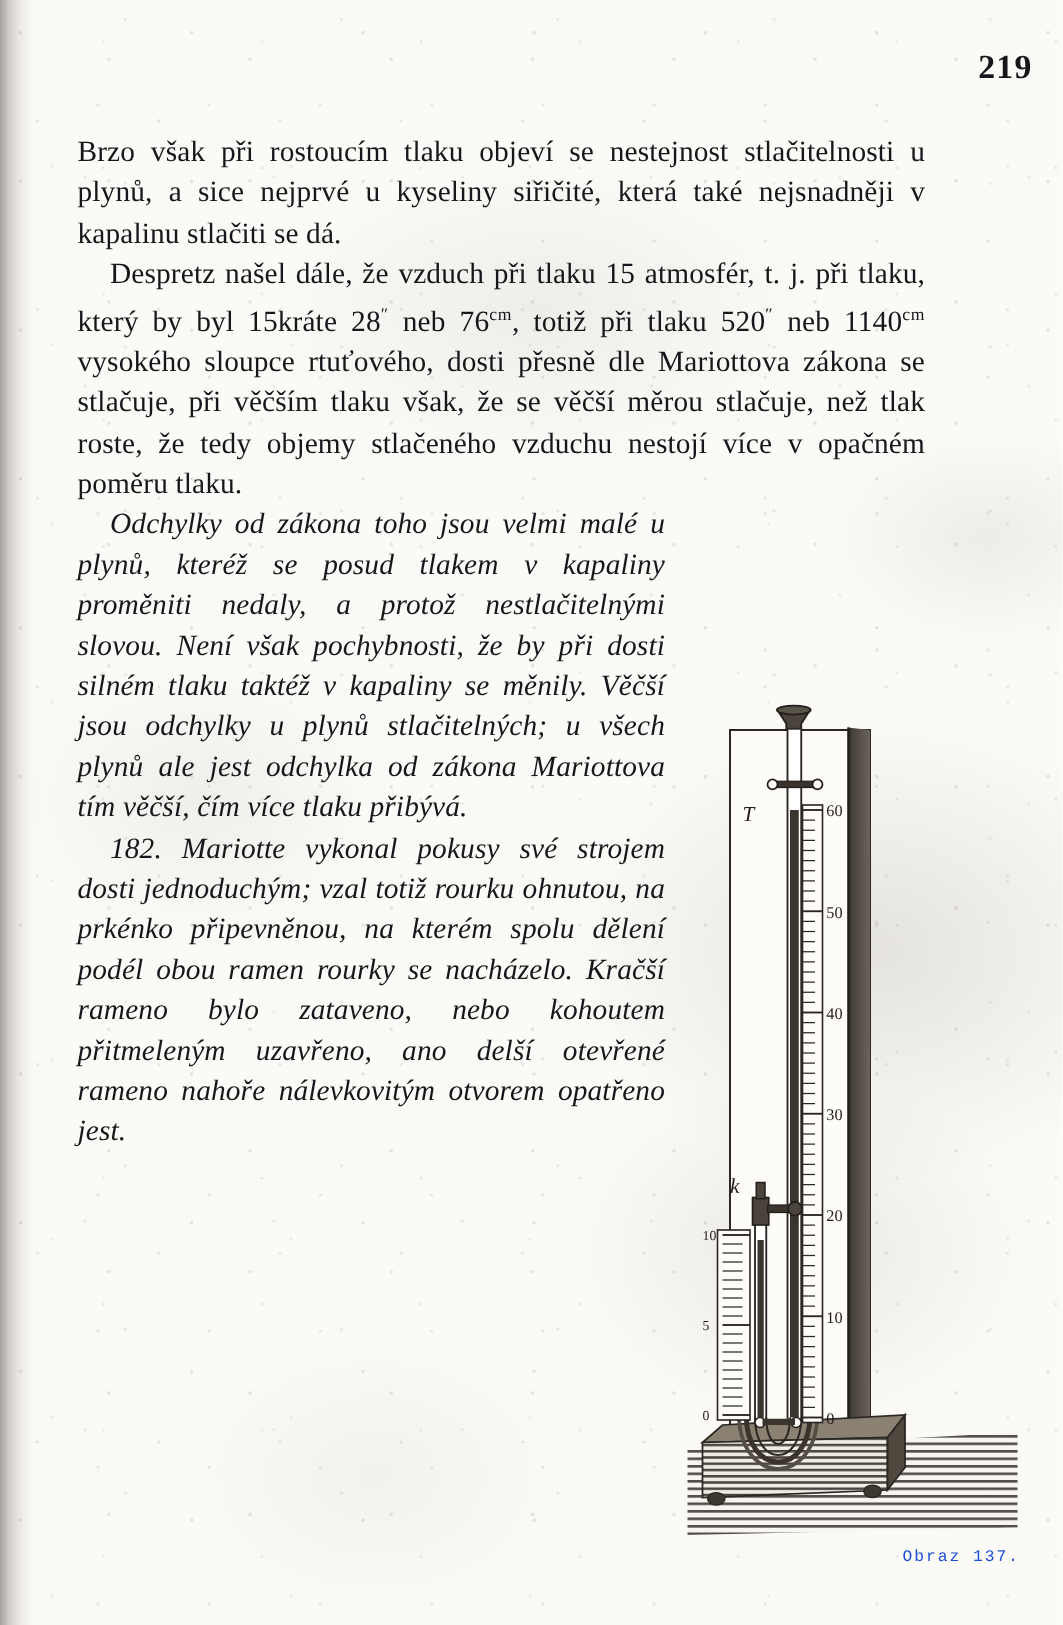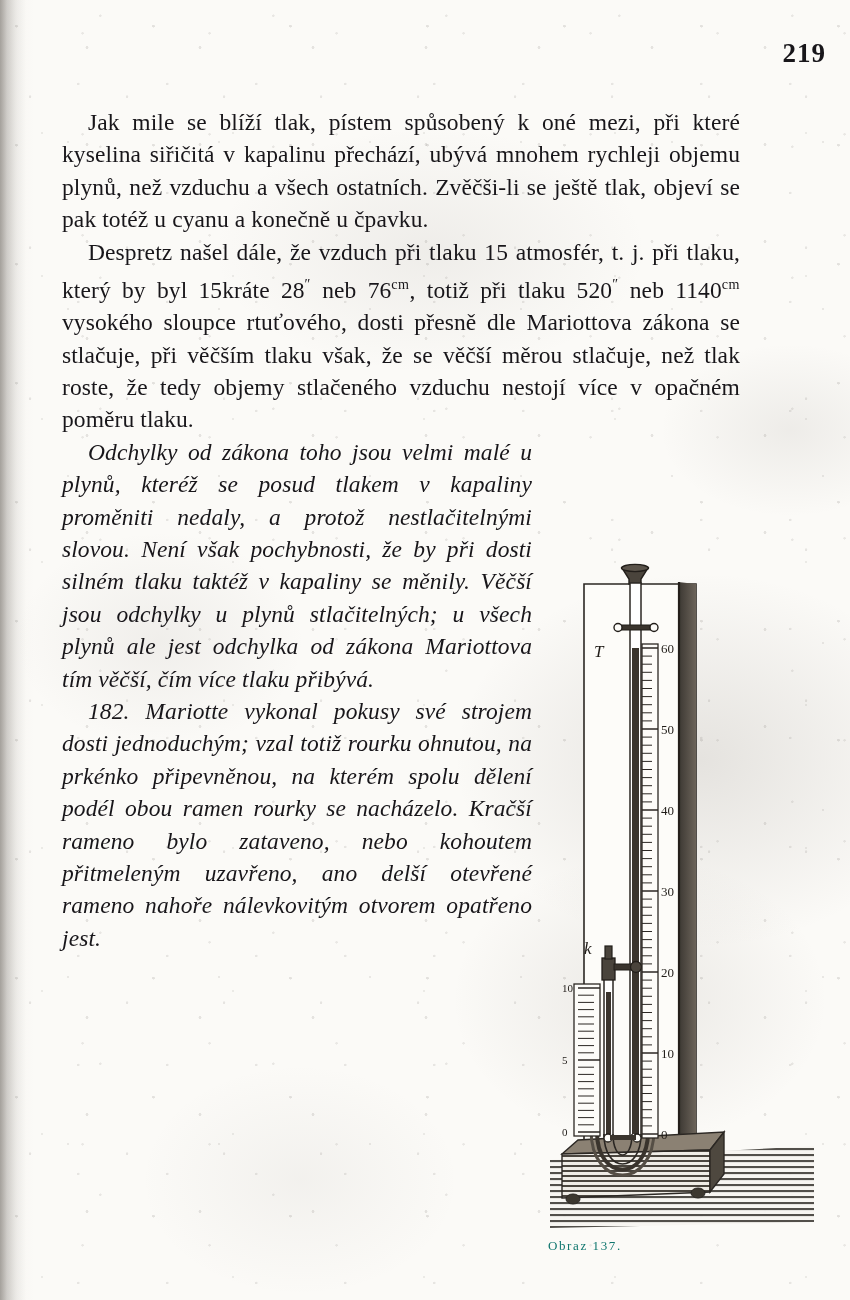--- a/index.html
+++ b/index.html
@@ -94,43 +94,43 @@
     left: 548px;
     top: 560px;
     width: 268px;
     height: 700px;
   }
   .figcap {
     position: absolute;
     left: 0;
     top: 678px;
     width: 268px;
-    text-align: left;
+    text-align: right;
     font-size: 13px;
     letter-spacing: 1.6px;
-    font-family: Liberation Serif, serif;
-    color: #0f766e;
+    font-family: Liberation Mono, monospace;
+    color: #1d4ed8;
   }
   .fig-svg { display: block; }
 </style>
 </head>
 <body>
 
 <div id="page">
 
   <div class="tex tex-base"></div>
   <div class="tex tex-speck"></div>
   <div class="tex tex-gutter"></div>
 
   <div class="folio">219</div>
 
   <div class="col">
 
-
-    <p class="para ind">Jak mile se blíží tlak, pístem spůsobený k oné mezi, při které kyselina siřičitá v kapalinu přechází, ubývá mnohem rychleji objemu plynů, než vzduchu a všech ostatních. Zvěčši-li se ještě tlak, objeví se pak totéž u cyanu a konečně u čpavku.</p>
+    <p class="para">Brzo však při rostoucím tlaku objeví se nestejnost stlačitelnosti u plynů, a sice nejprvé u kyseliny siřičité, která také nejsnadněji v kapalinu stlačiti se dá.</p>
+
 
     <p class="para ind">
       <span>Despretz našel dále, že vzduch při tlaku 15 atmosfér, t. j. při tlaku, který by byl 15kráte 28</span><sup class="u">″</sup><span> neb 76</span><sup class="u">cm</sup><span>, totiž při tlaku 520</span><sup class="u">″</sup><span> neb 1140</span><sup class="u">cm</sup><span> vysokého sloupce rtuťového, dosti přesně dle Mariottova zákona se stlačuje, při věčším tlaku však, že se věčší měrou stlačuje, než tlak roste, že tedy objemy stlačeného vzduchu nestojí více v opačném poměru tlaku.</span>
     </p>
 
     <p class="para ind narrow">Odchylky od zákona toho jsou velmi malé u plynů, kteréž se posud tlakem v kapaliny proměniti nedaly, a protož nestlačitelnými slovou. Není však pochybnosti, že by při dosti silném tlaku taktéž v kapaliny se měnily. Věčší jsou odchylky u plynů stlačitelných; u všech plynů ale jest odchylka od zákona Mariottova tím věčší, čím více tlaku přibývá.</p>
 
     <p class="para ind narrow">182. Mariotte vykonal pokusy své strojem dosti jednoduchým; vzal totiž rourku ohnutou, na prkénko připevněnou, na kterém spolu dělení podél obou ramen rourky se nacházelo. Kračší rameno bylo zataveno, nebo kohoutem přitmeleným uzavřeno, ano delší otevřené rameno nahoře nálevkovitým otvorem opatřeno jest.</p>
 
   </div>

